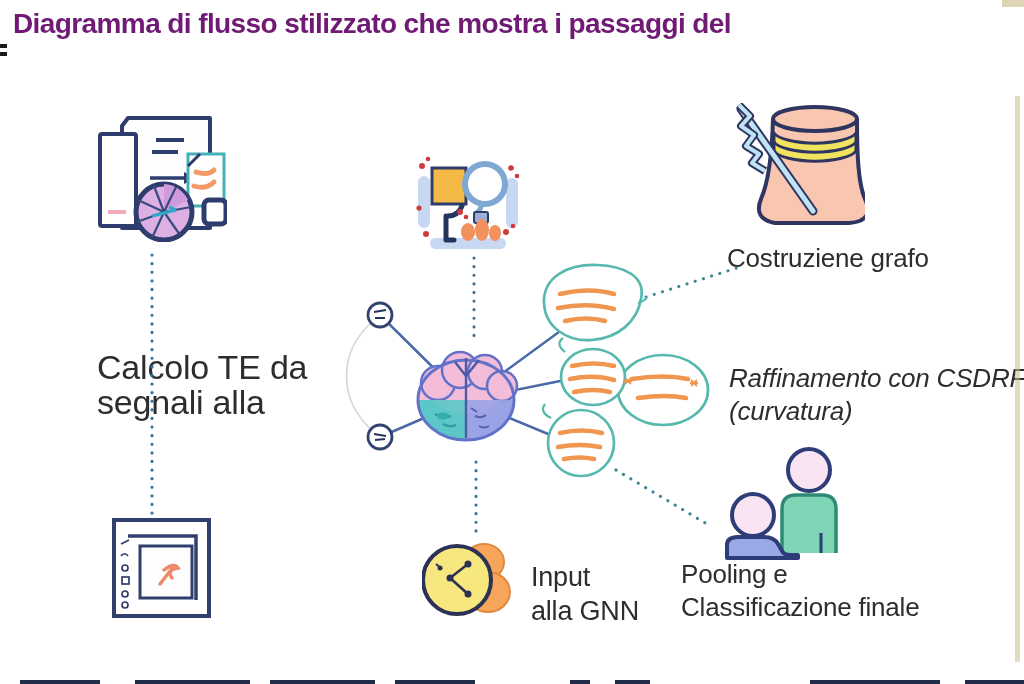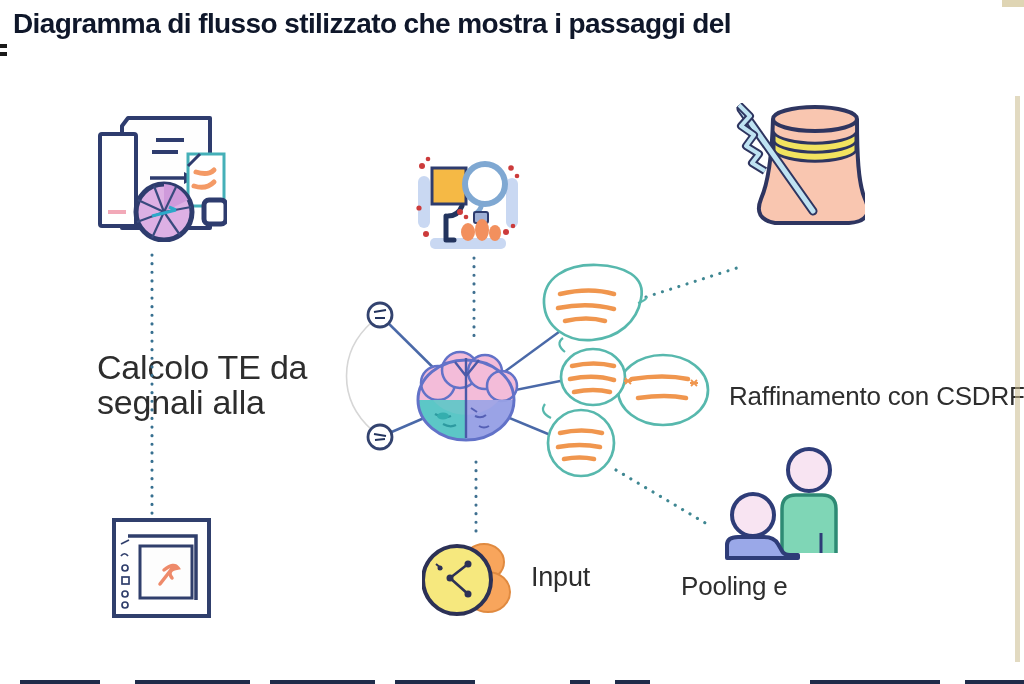--- a/index.html
+++ b/index.html
@@ -4,34 +4,34 @@
 <style>
   html,body{margin:0;padding:0;}
   body{
     width:1024px;height:684px;position:relative;overflow:hidden;
     background:#ffffff;font-family:"Liberation Sans",sans-serif;
   }
   .abs{position:absolute;}
   .title{
     left:13px;top:7px;width:790px;
     font-weight:700;font-size:28px;line-height:34px;letter-spacing:-0.6px;
-    color:#0f172a;
+    color:#701a75;
   }
   .title .tline{display:block;}
   .title .tline2{margin-left:-9px;}
   .label{
     position:absolute;color:#2d2d2d;font-size:26px;line-height:33px;
     letter-spacing:-0.2px;font-weight:400;white-space:nowrap;
   }
   .label span{display:block;}
   #label-te{left:97px;top:350px;font-size:34px;line-height:35px;}
   #label-graph{left:727px;top:242px;}
-  #label-refine{left:729px;top:380px;}
+  #label-refine{left:729px;top:362px;font-style:italic;}
   #label-gnn{left:531px;top:560px;font-size:27px;line-height:34px;}
-  #label-pool{left:681px;top:570px;}
+  #label-pool{left:681px;top:558px;}
   svg{display:block;}
   #connector-layer{left:0;top:0;z-index:1;}
   .icon{z-index:2;}
   .edge-mark{position:absolute;z-index:4;}
   .bottom-border-seg{position:absolute;bottom:0;height:4px;background:#202c4a;z-index:4;}
   #right-strip{right:4px;top:96px;width:5px;height:566px;background:rgba(203,188,142,0.55);}
   #corner-tan{right:0;top:0;width:22px;height:7px;background:rgba(206,190,140,0.65);}
   .partial-glyph{left:0;width:7px;height:4px;background:#1a1a1a;}
 </style>
 </head>
@@ -227,29 +227,33 @@
   <circle cx="89" cy="25" r="21" fill="#f8e4f2" stroke="#2e3c78" stroke-width="4"></circle>
   <circle cx="33" cy="70" r="21" fill="#f8e4f2" stroke="#2e3c78" stroke-width="4"></circle>
   <path d="M7,113 V100 Q7,92 18,92 H44 Q54,92 58,99 L62,106 Q64,110 70,110 H78 V113 Z" fill="#9aa8e8" stroke="#2e3c78" stroke-width="4" stroke-linejoin="round"></path>
 </svg>
 
 <div class="label" id="label-te">
   <span>Calcolo TE da</span>
   <span>segnali alla</span>
 </div>
 <div class="label" id="label-graph">
+  <span>Costruziene grafo</span>
 </div>
 <div class="label" id="label-refine">
   <span>Raffinamento con CSDRF</span>
+  <span>(curvatura)</span>
 </div>
 <div class="label" id="label-gnn">
   <span>Input</span>
+  <span>alla GNN</span>
 </div>
 <div class="label" id="label-pool">
   <span>Pooling e</span>
+  <span>Classificazione finale</span>
 </div>
 
 <div class="edge-mark" id="right-strip"></div>
 <div class="edge-mark" id="corner-tan"></div>
 <div>
   <div class="bottom-border-seg" style="left:20px;width:80px;"></div>
   <div class="bottom-border-seg" style="left:135px;width:115px;"></div>
   <div class="bottom-border-seg" style="left:270px;width:105px;"></div>
   <div class="bottom-border-seg" style="left:395px;width:80px;"></div>
   <div class="bottom-border-seg" style="left:570px;width:20px;"></div>

